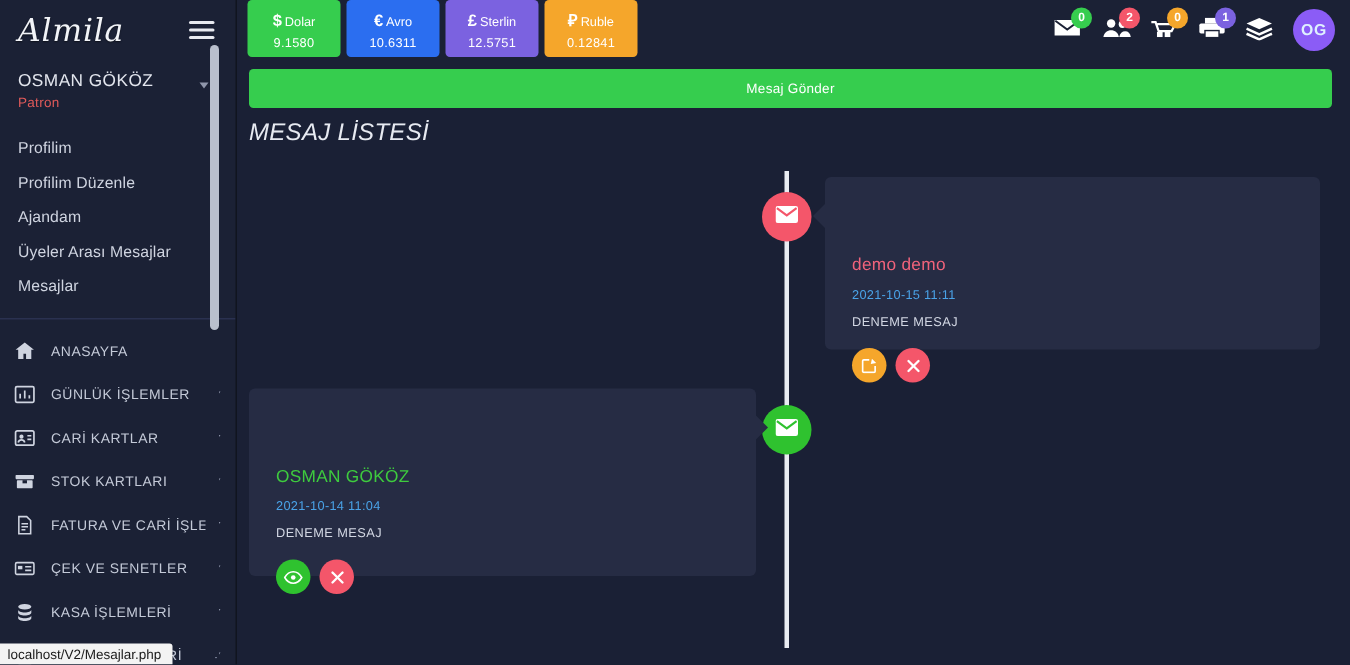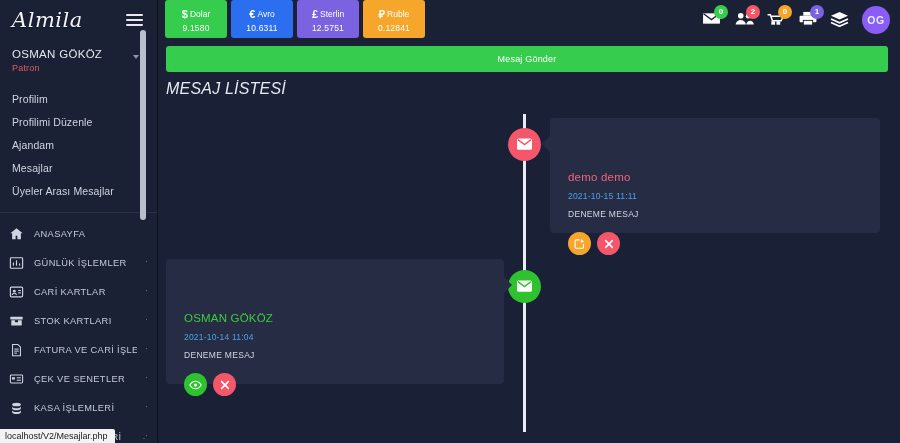--- a/index.html
+++ b/index.html
@@ -230,24 +230,24 @@
     </div>
 
     <div class="user-block">
       <div class="user-name">OSMAN GÖKÖZ</div>
       <div class="user-role">Patron</div>
       <div class="user-caret"></div>
     </div>
 
     <nav class="prof-list">
       <div class="prof-item">Profilim</div>
-      <div class="prof-item">Profilimi Düzenle</div>
+      <div class="prof-item">Profilim Düzenle</div>
       <div class="prof-item">Ajandam</div>
+      <div class="prof-item">Üyeler Arası Mesajlar</div>
       <div class="prof-item">Mesajlar</div>
-      <div class="prof-item">Üyeler Arası Mesajlar</div>
     </nav>
 
     <div class="menu-sep"></div>
 
     <nav class="menu-list">
 
       <div class="menu-item">
         <span class="menu-ico">
           <svg width="15" height="14" viewBox="0 0 16 16" fill="#cfd4e0">
               <path d="M8 1.5 1 7h2v7h4v-4h2v4h4V7h2z"></path>

